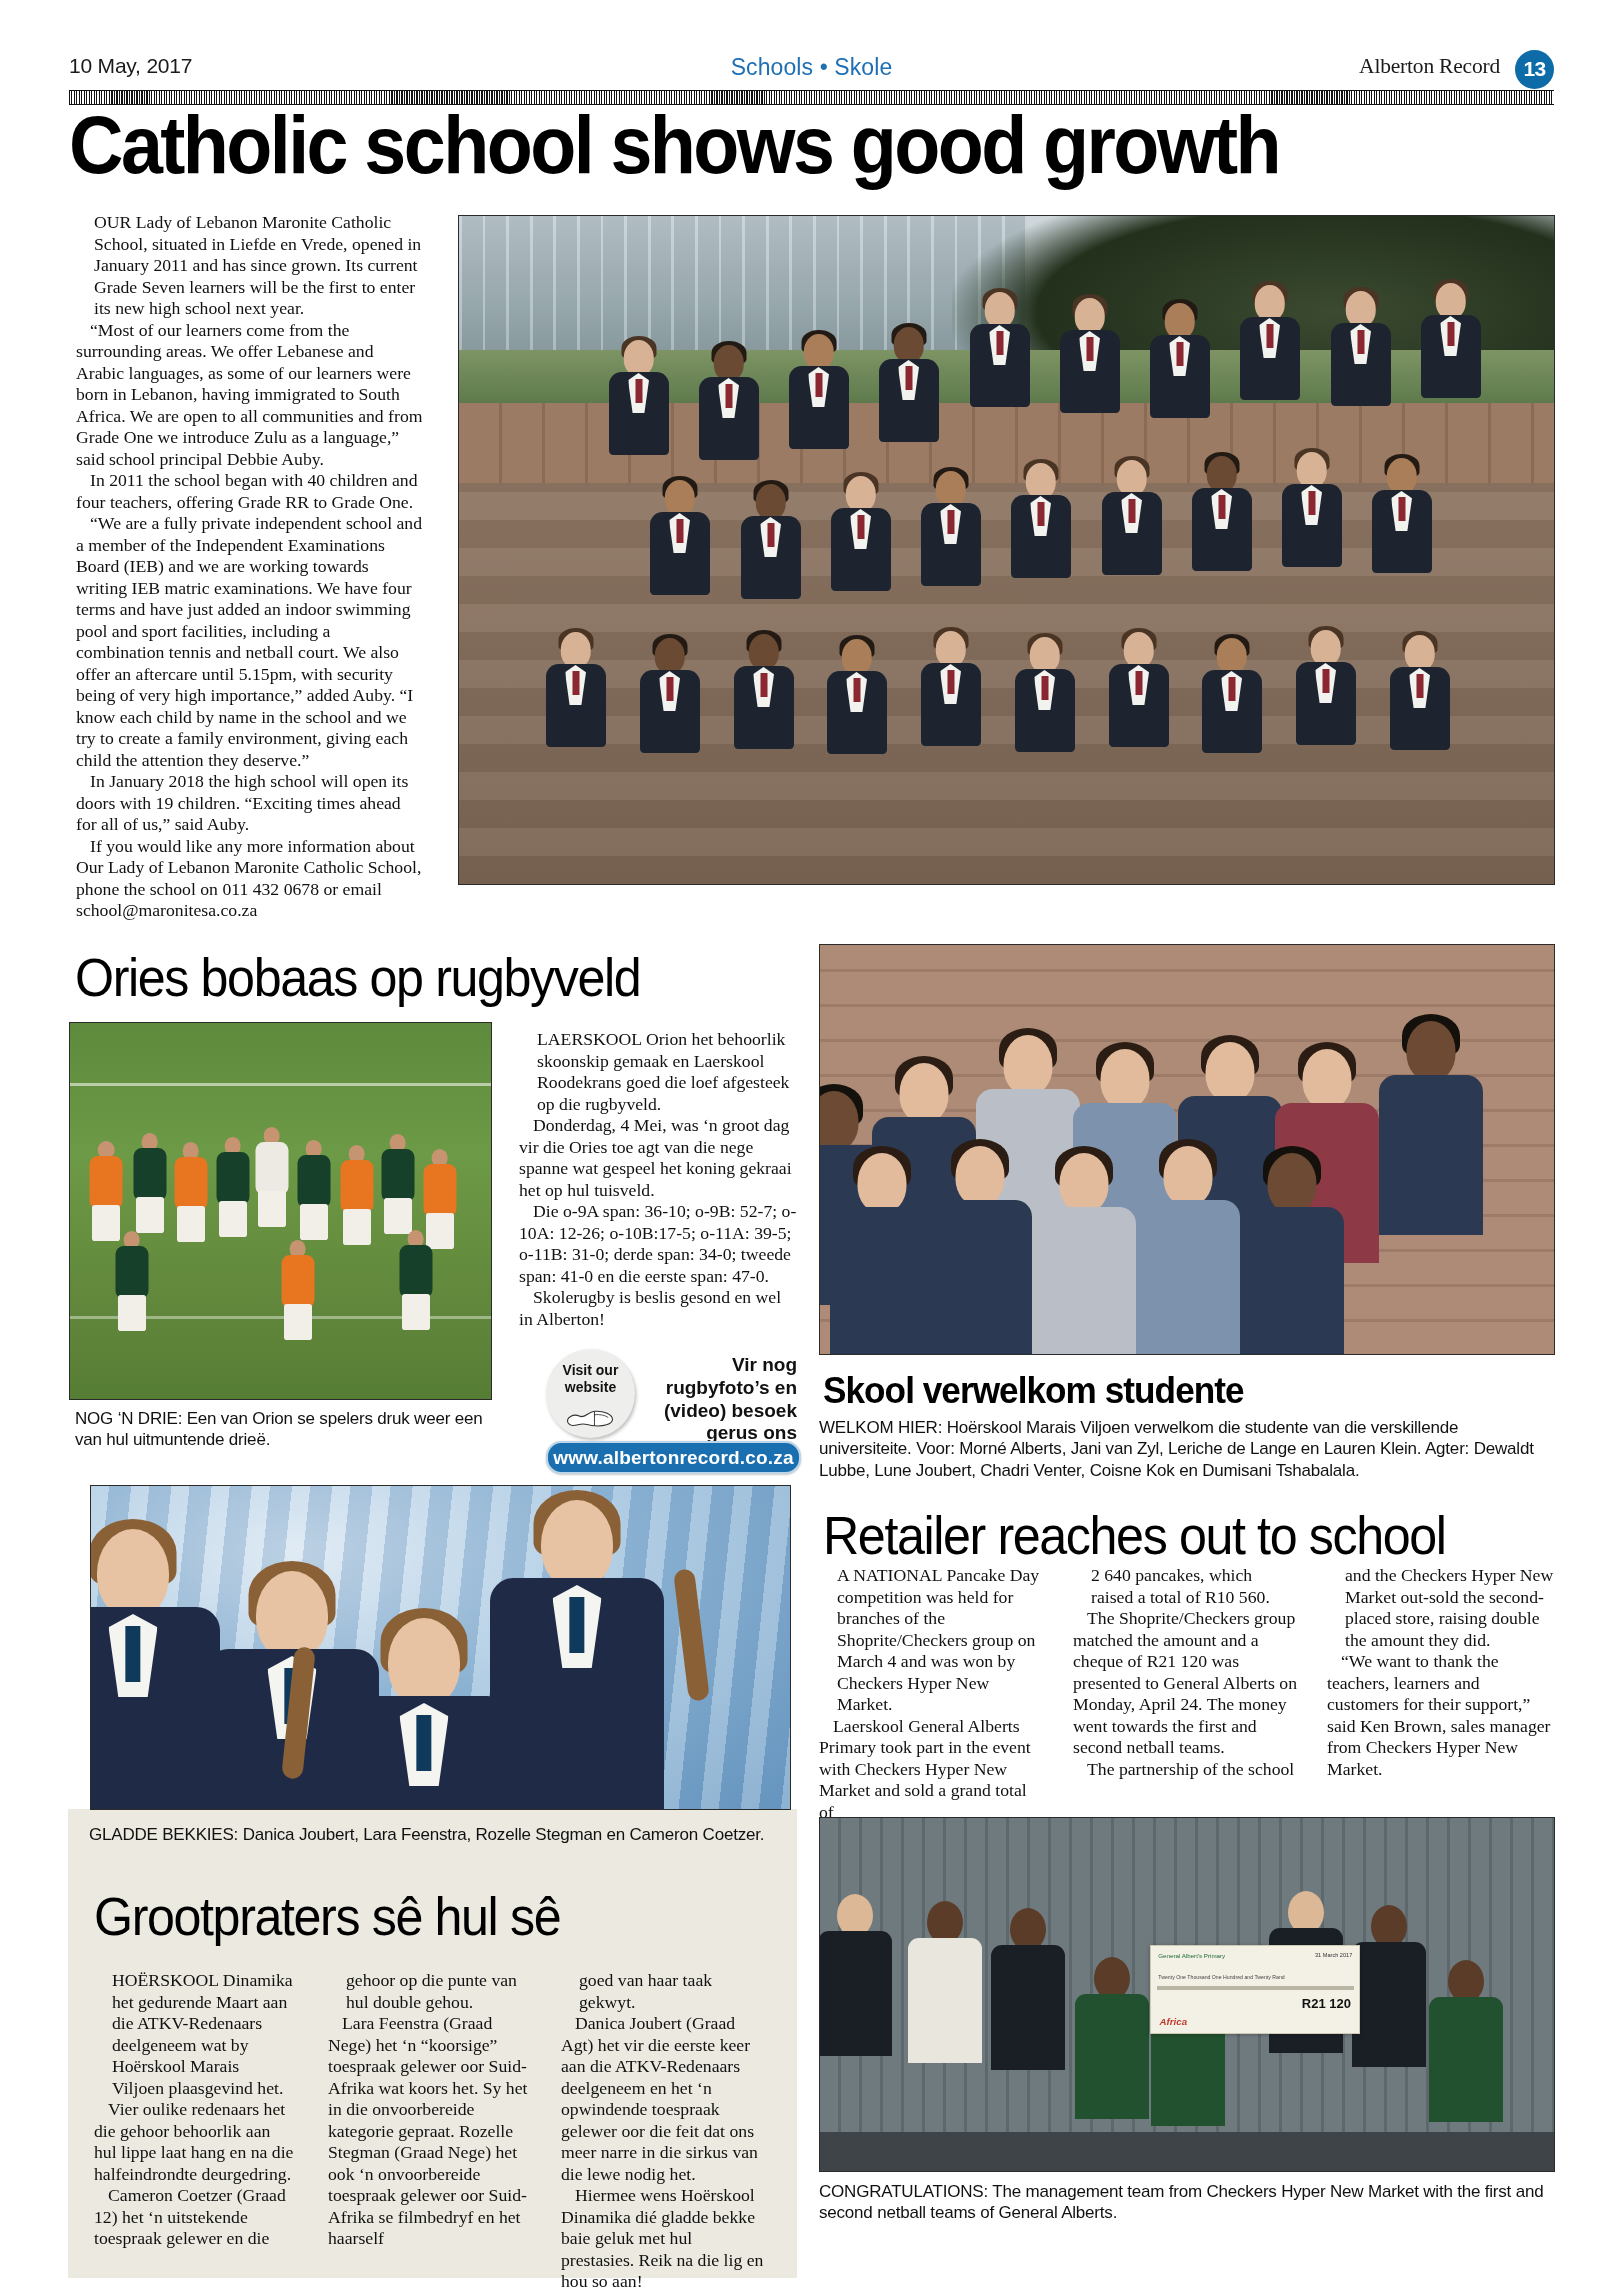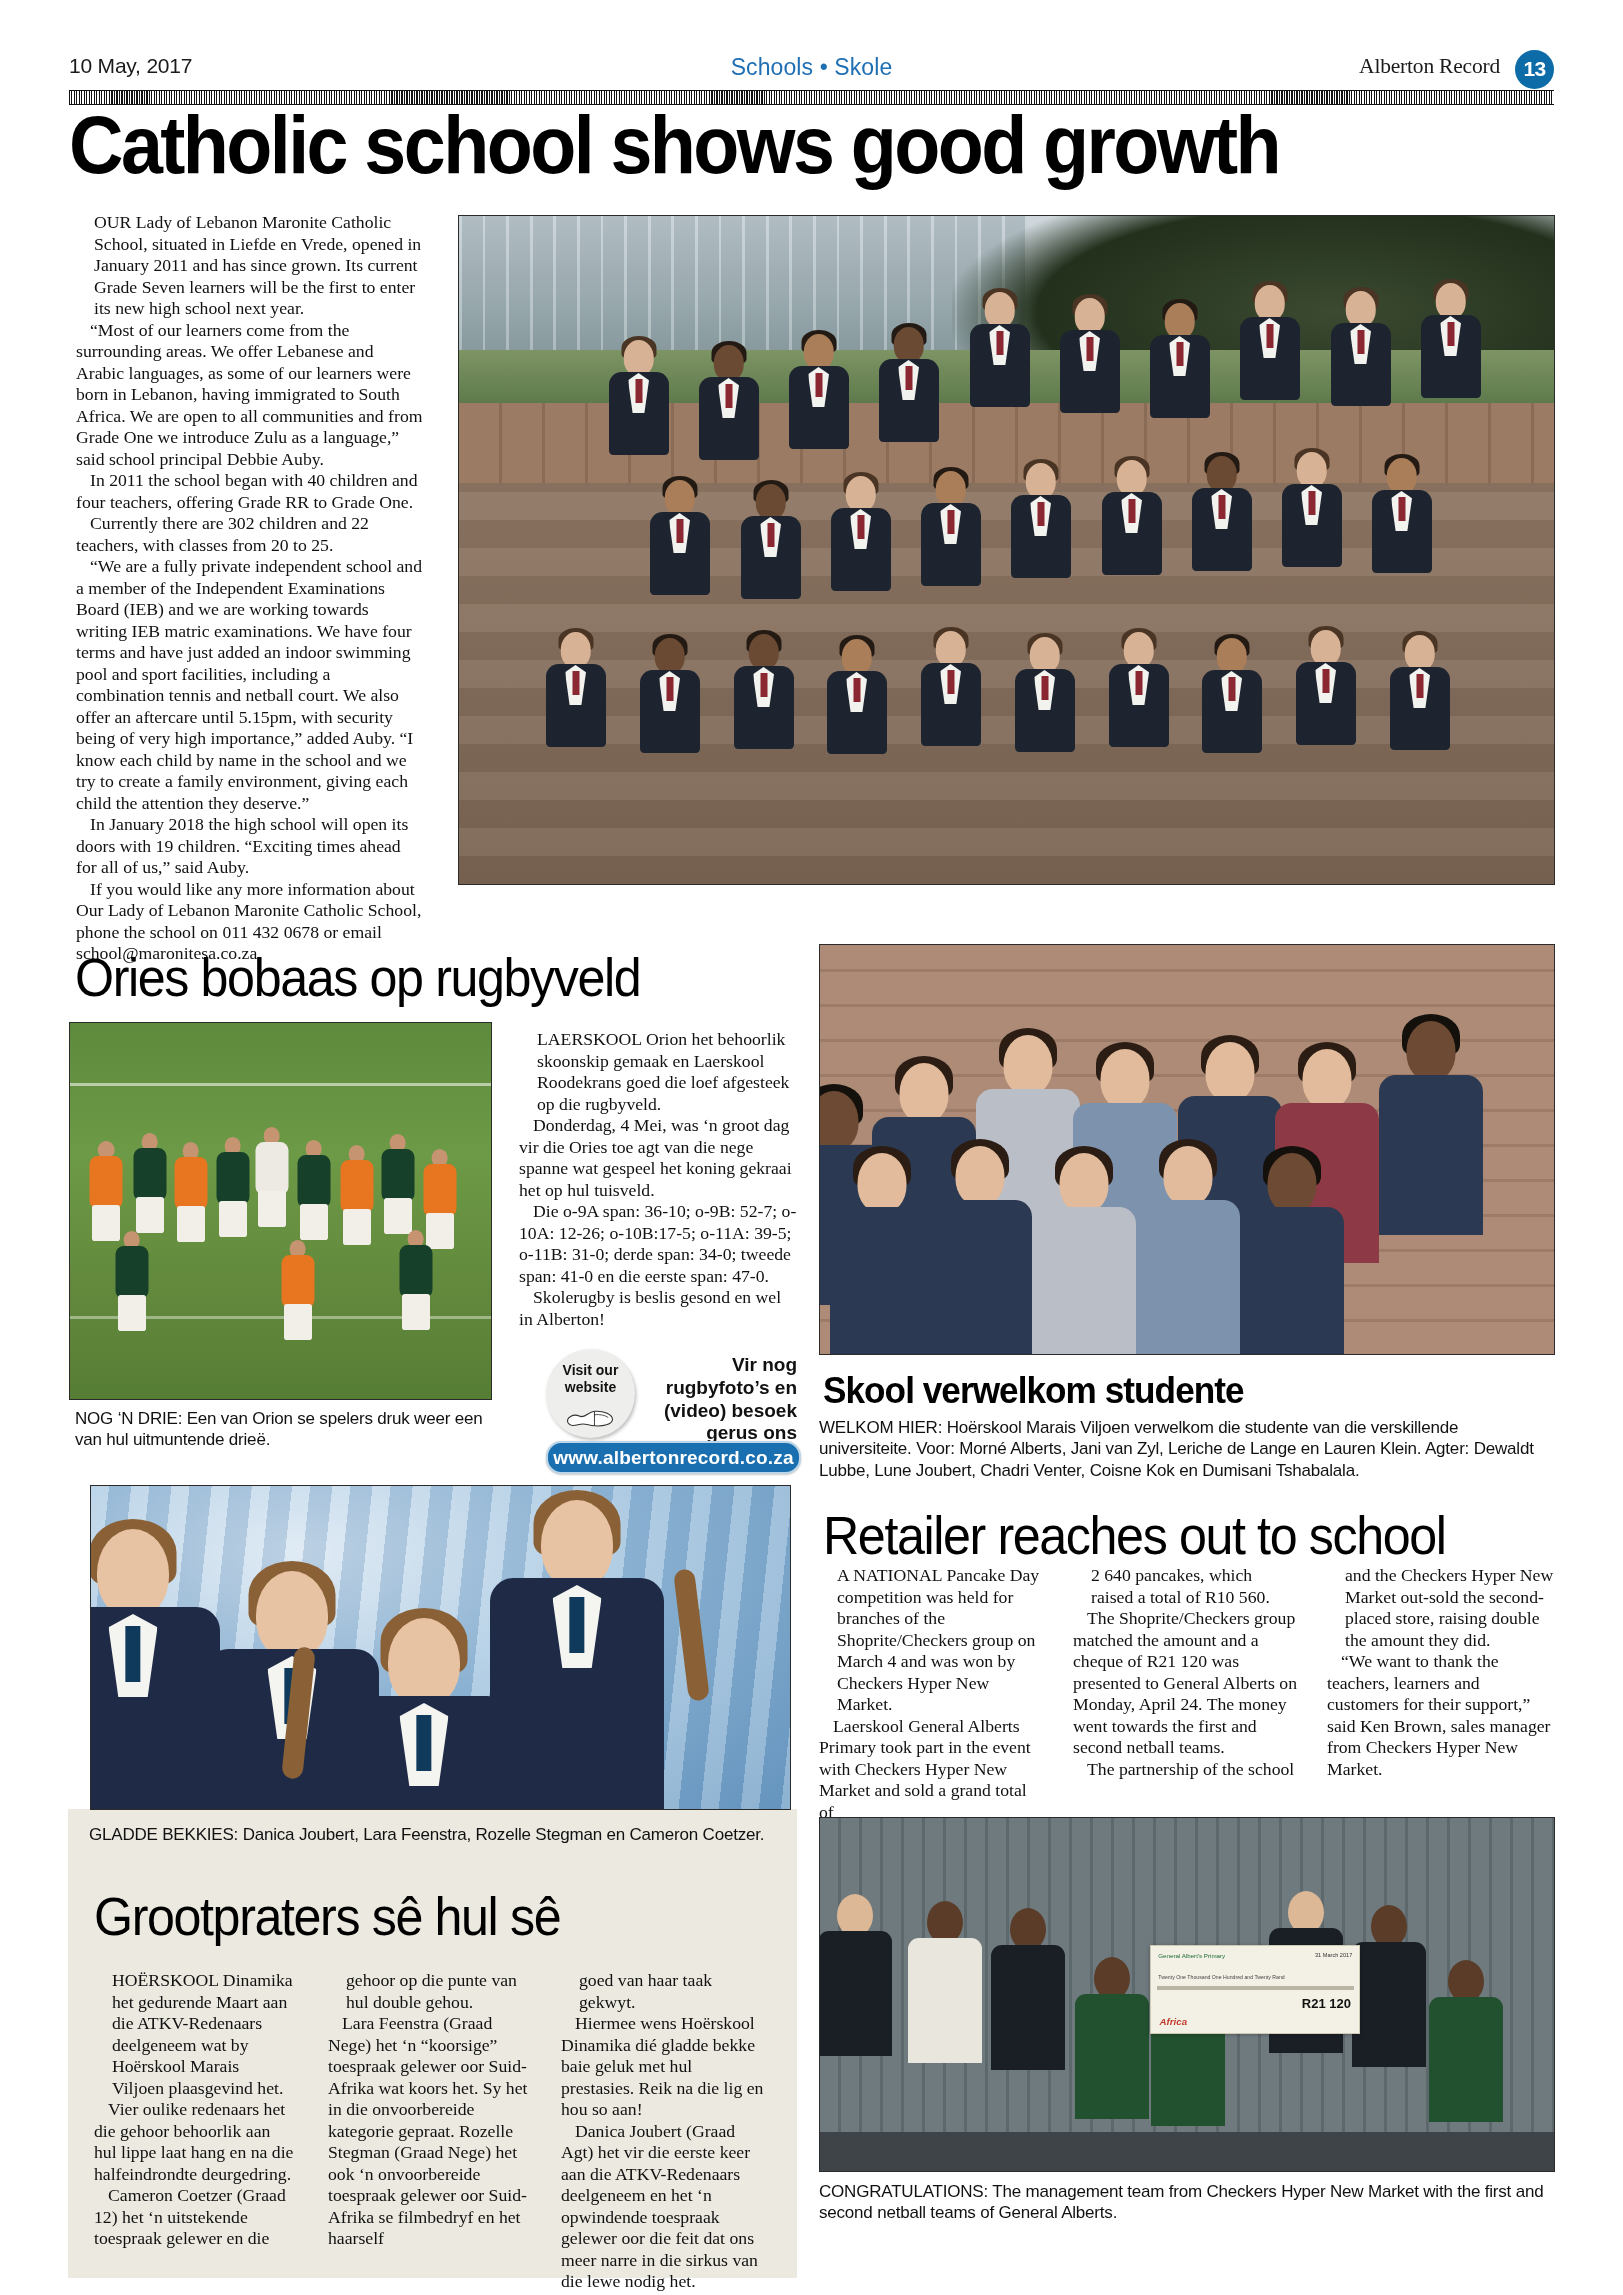--- a/index.html
+++ b/index.html
@@ -283,21 +283,20 @@
     <div class="page-badge">13</div>
   </div>
   <div class="rule-hatch"></div>
 
   <div class="h-main">Catholic school shows good growth</div>
 
   <div class="btext col" style="left:76px; top:212px; width:347px;">
     <p class="first">OUR Lady of Lebanon Maronite Catholic School, situated in Liefde en Vrede, opened in January 2011 and has since grown. Its current Grade Seven learners will be the first to enter its new high school next year.</p>
     <p>“Most of our learners come from the surrounding areas. We offer Lebanese and Arabic languages, as some of our learners were born in Lebanon, having immigrated to South Africa. We are open to all communities and from Grade One we introduce Zulu as a language,” said school principal Debbie Auby.</p>
     <p>In 2011 the school began with 40 children and four teachers, offering Grade RR to Grade One.</p>
-    <p>Currently there are 302 children and 22 teachers, with classes from 20 to 25.</p>
     <p>“We are a fully private independent school and a member of the Independent Examinations Board (IEB) and we are working towards writing IEB matric examinations. We have four terms and have just added an indoor swimming pool and sport facilities, including a combination tennis and netball court. We also offer an aftercare until 5.15pm, with security being of very high importance,” added Auby. “I know each child by name in the school and we try to create a family environment, giving each child the attention they deserve.”</p>
     <p>In January 2018 the high school will open its doors with 19 children. “Exciting times ahead for all of us,” said Auby.</p>
     <p>If you would like any more information about Our Lady of Lebanon Maronite Catholic School, phone the school on 011 432 0678 or email school@maronitesa.co.za</p>
   </div>
 
   <div class="photo" id="photo-classgroup">
     <div class="bg"></div>
     <div class="glassbld"></div>
     <div class="tree"></div>
     <div class="lawn"></div>
@@ -781,18 +780,18 @@
     <p class="first">HOËRSKOOL Dinamika het gedurende Maart aan die ATKV-Redenaars deelgeneem wat by Hoërskool Marais Viljoen plaasgevind het.</p>
     <p>Vier oulike redenaars het die gehoor behoorlik aan hul lippe laat hang en na die halfeindrondte deurgedring.</p>
     <p>Cameron Coetzer (Graad 12) het ‘n uitstekende toespraak gelewer en die</p>
   </div>
   <div class="btext col" style="left:328px; top:1970px; width:200px;">
     <p class="first">gehoor op die punte van hul double gehou.</p>
     <p>Lara Feenstra (Graad Nege) het ‘n “koorsige” toespraak gelewer oor Suid-Afrika wat koors het. Sy het in die onvoorbereide kategorie gepraat. Rozelle Stegman (Graad Nege) het ook ‘n onvoorbereide toespraak gelewer oor Suid-Afrika se filmbedryf en het haarself</p>
   </div>
   <div class="btext col" style="left:561px; top:1970px; width:208px;">
     <p class="first">goed van haar taak gekwyt.</p>
+    <p>Danica Joubert (Graad Agt) het vir die eerste keer aan die ATKV-Redenaars deelgeneem en het ‘n opwindende toespraak gelewer oor die feit dat ons meer narre in die sirkus van die lewe nodig het.</p>
     <p>Hiermee wens Hoërskool Dinamika dié gladde bekke baie geluk met hul prestasies. Reik na die lig en hou so aan!</p>
-    <p>Danica Joubert (Graad Agt) het vir die eerste keer aan die ATKV-Redenaars deelgeneem en het ‘n opwindende toespraak gelewer oor die feit dat ons meer narre in die sirkus van die lewe nodig het.</p>
   </div>
 
 </div>
 
 
 </body></html>

